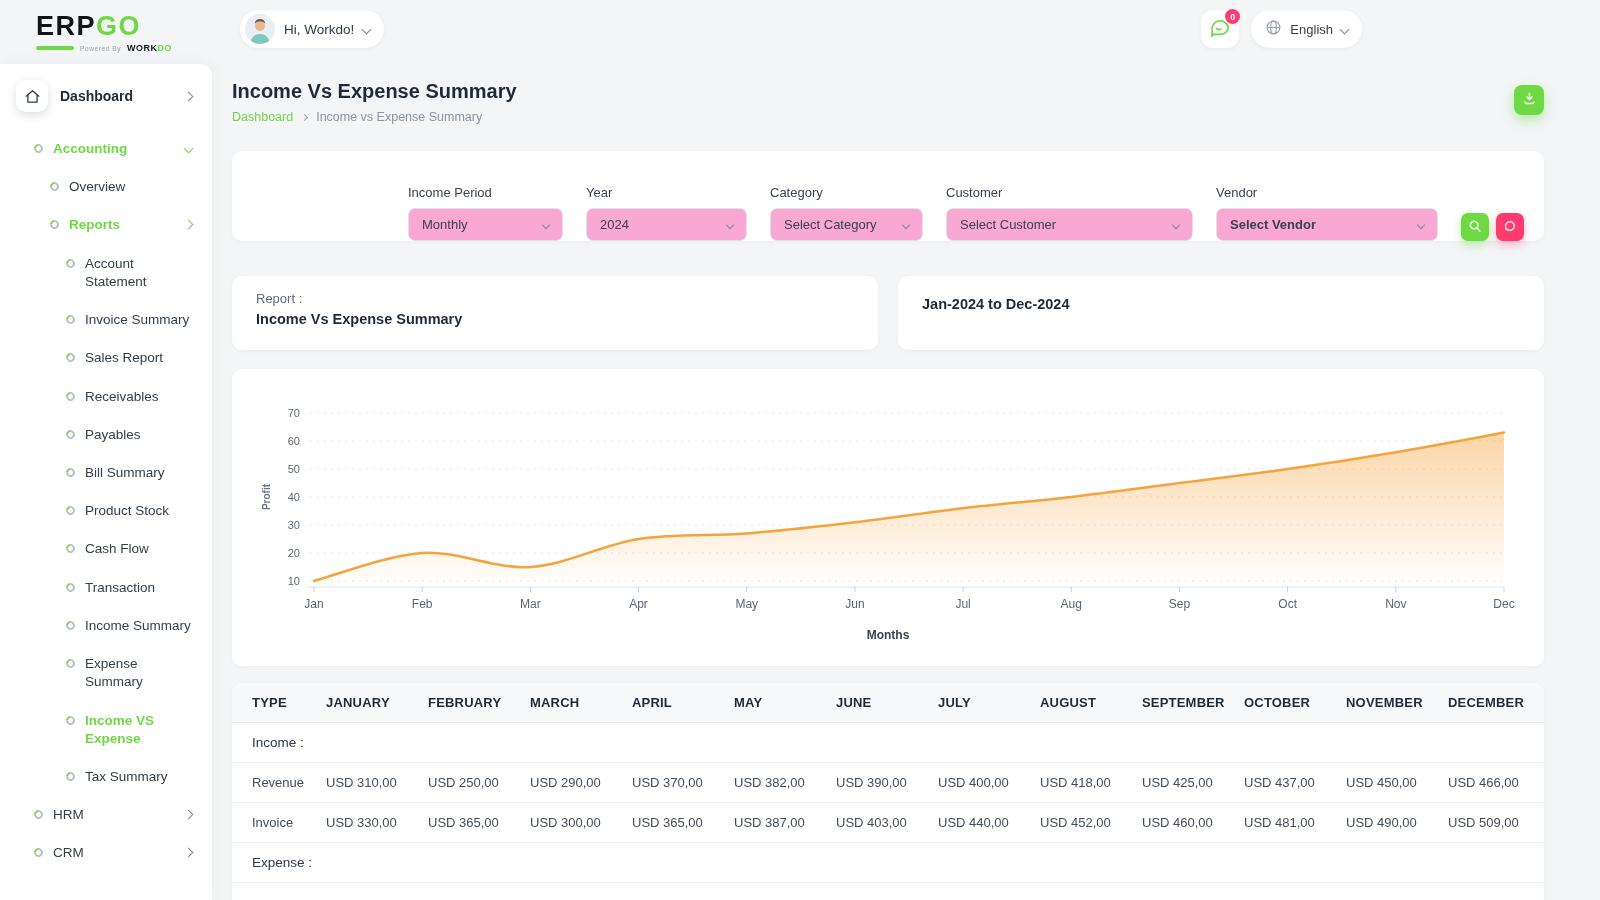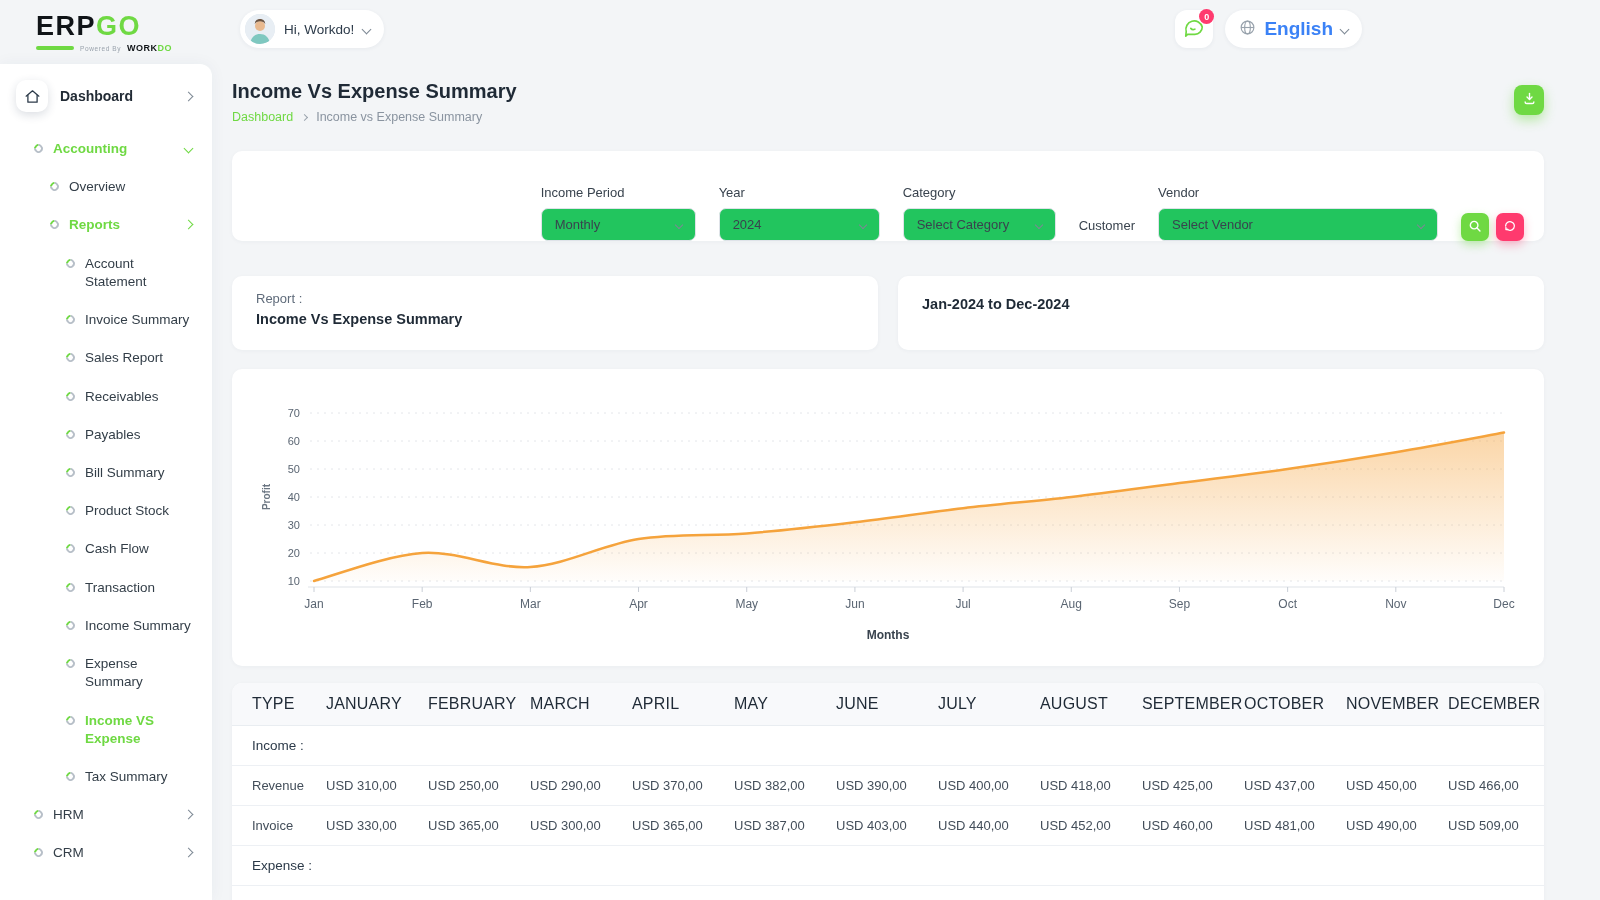--- a/index.html
+++ b/index.html
@@ -21,21 +21,21 @@
     padding:4px 14px 4px 5px;margin-left:28px;box-shadow:0 1px 4px rgba(30,50,80,.06);cursor:pointer;}
   .avatar{width:30px;height:30px;border-radius:50%;overflow:hidden;background:#dfe8ef;flex:0 0 auto;}
   .user-name{font-size:13.5px;font-weight:400;color:#2c3a49;}
   .top-right{margin-left:auto;display:flex;align-items:center;gap:12px;margin-right:58px;}
   .msg-btn{width:38px;height:38px;background:#fff;border-radius:12px;position:relative;
     display:flex;align-items:center;justify-content:center;box-shadow:0 1px 4px rgba(30,50,80,.06);cursor:pointer;}
   .badge{position:absolute;top:-1px;right:-1px;min-width:15px;height:15px;border-radius:8px;background:#ff3a6e;
     color:#fff;font-size:9px;font-weight:700;display:flex;align-items:center;justify-content:center;padding:0 4px;}
   .lang-pill{height:38px;background:#fff;border-radius:19px;display:flex;align-items:center;gap:8px;
     padding:0 14px;box-shadow:0 1px 4px rgba(30,50,80,.06);cursor:pointer;}
-  .lang-text{color:#3b82f6;font-size:19px;font-weight:700;}
+  .lang-text{color:#404040;font-size:13px;font-weight:400;}
 
   
   .chev{width:7px;height:7px;border-right:1.8px solid #7d8894;border-bottom:1.8px solid #7d8894;
     display:inline-block;flex:0 0 auto;}
   .chev-right{transform:rotate(-45deg);}
   .chev-down{transform:rotate(45deg);}
 
   
   .sidebar{position:absolute;top:64px;left:0;bottom:0;width:212px;background:#fff;
     border-top-right-radius:12px;box-shadow:0 0 16px rgba(40,60,90,.05);}
@@ -66,44 +66,44 @@
   .breadcrumb .chev{width:5px;height:5px;border-color:#9aa3ad;}
   .bc-current{color:#8a94a0;}
   .download-btn{margin-left:auto;margin-top:5px;width:30px;height:30px;border-radius:8px;background:#6fd943;
     display:flex;align-items:center;justify-content:center;box-shadow:0 5px 12px rgba(111,217,67,.45);cursor:pointer;border:none;}
 
   
   .filter-card{margin-top:27px;height:90px;display:flex;justify-content:flex-end;align-items:flex-end;
     gap:23px;padding:17px 20px 0 20px;}
   .fgroup{display:flex;flex-direction:column;}
   .flabel{font-size:13px;color:#39434e;margin-bottom:8px;}
-  .fselect{height:33px;border:1px solid #dfe3e9;border-radius:7px;background:#22c55e;display:flex;
+  .fselect{height:33px;border:1px solid #dfe3e9;border-radius:7px;background:#f9a8d4;display:flex;
     align-items:center;justify-content:space-between;padding:0 13px;font-size:13px;color:#39434e;cursor:pointer;}
   .fselect .chev{width:6px;height:6px;}
-  .w155{width:155px;}.w161{width:161px;}.w153{width:153px;}.w247{width:247px;}.w242{width:280px;}
+  .w155{width:155px;}.w161{width:161px;}.w153{width:153px;}.w247{width:247px;}.w242{width:222px;font-weight:bold;}
   .fbtns{display:flex;gap:7px;margin-top:25px;}
   .sq-btn{width:28px;height:28px;border-radius:7px;border:none;display:flex;align-items:center;
     justify-content:center;cursor:pointer;}
   .search-btn{background:#6fd943;box-shadow:0 4px 10px rgba(111,217,67,.4);}
   .refresh-btn{background:#ff3a6e;box-shadow:0 4px 10px rgba(255,58,110,.35);}
 
   
   .info-row{display:flex;gap:20px;margin-top:35px;}
   .info-card{flex:1;height:74px;padding:15px 24px;}
   .info-label{font-size:13px;color:#5f6b7a;}
   .info-value{font-size:14.5px;font-weight:700;color:#1f2a36;margin-top:5px;}
 
   
   .chart-card{margin-top:19px;height:297px;padding:22px 24px 0;}
   .months-caption{text-align:center;font-size:12px;font-weight:700;color:#39434e;margin-top:3px;}
 
   
   .table-card{margin-top:17px;min-height:230px;overflow:hidden;}
   table{width:100%;border-collapse:collapse;table-layout:fixed;}
-  thead th{background:#f8f9fb;padding:12px 6px;font-size:16px;font-weight:400;color:#1f2a36;
+  thead th{background:#f8f9fb;padding:12px 6px;font-size:13px;font-weight:700;color:#1f2a36;
     text-align:left;letter-spacing:.2px;border-bottom:1px solid #e9edf1;}
   thead th:first-child{width:88px;padding-left:20px;}
   tbody td{padding:12px 6px;font-size:13px;color:#434e5a;border-bottom:1px solid #edf0f4;}
   tbody td:first-child{padding-left:20px;}
   tr.section-row td{font-size:13.5px;color:#2c3a49;}
 </style>
 </head>
 <body>
 
 <div class="topbar">
@@ -285,20 +285,24 @@
     </div>
     <div class="fgroup">
       <span class="flabel">Category</span>
       <div class="fselect w153">
         <span>Select Category</span>
           <span class="chev chev-down"></span>
       </div>
     </div>
     <div class="fgroup">
       <span class="flabel">Customer</span>
+      <div class="fselect w247">
+        <span>Select Customer</span>
+          <span class="chev chev-down"></span>
+      </div>
     </div>
     <div class="fgroup">
       <span class="flabel">Vendor</span>
       <div class="fselect w242">
         <span>Select Vendor</span>
           <span class="chev chev-down"></span>
       </div>
     </div>
     <div class="fbtns">
       <button class="sq-btn search-btn">

